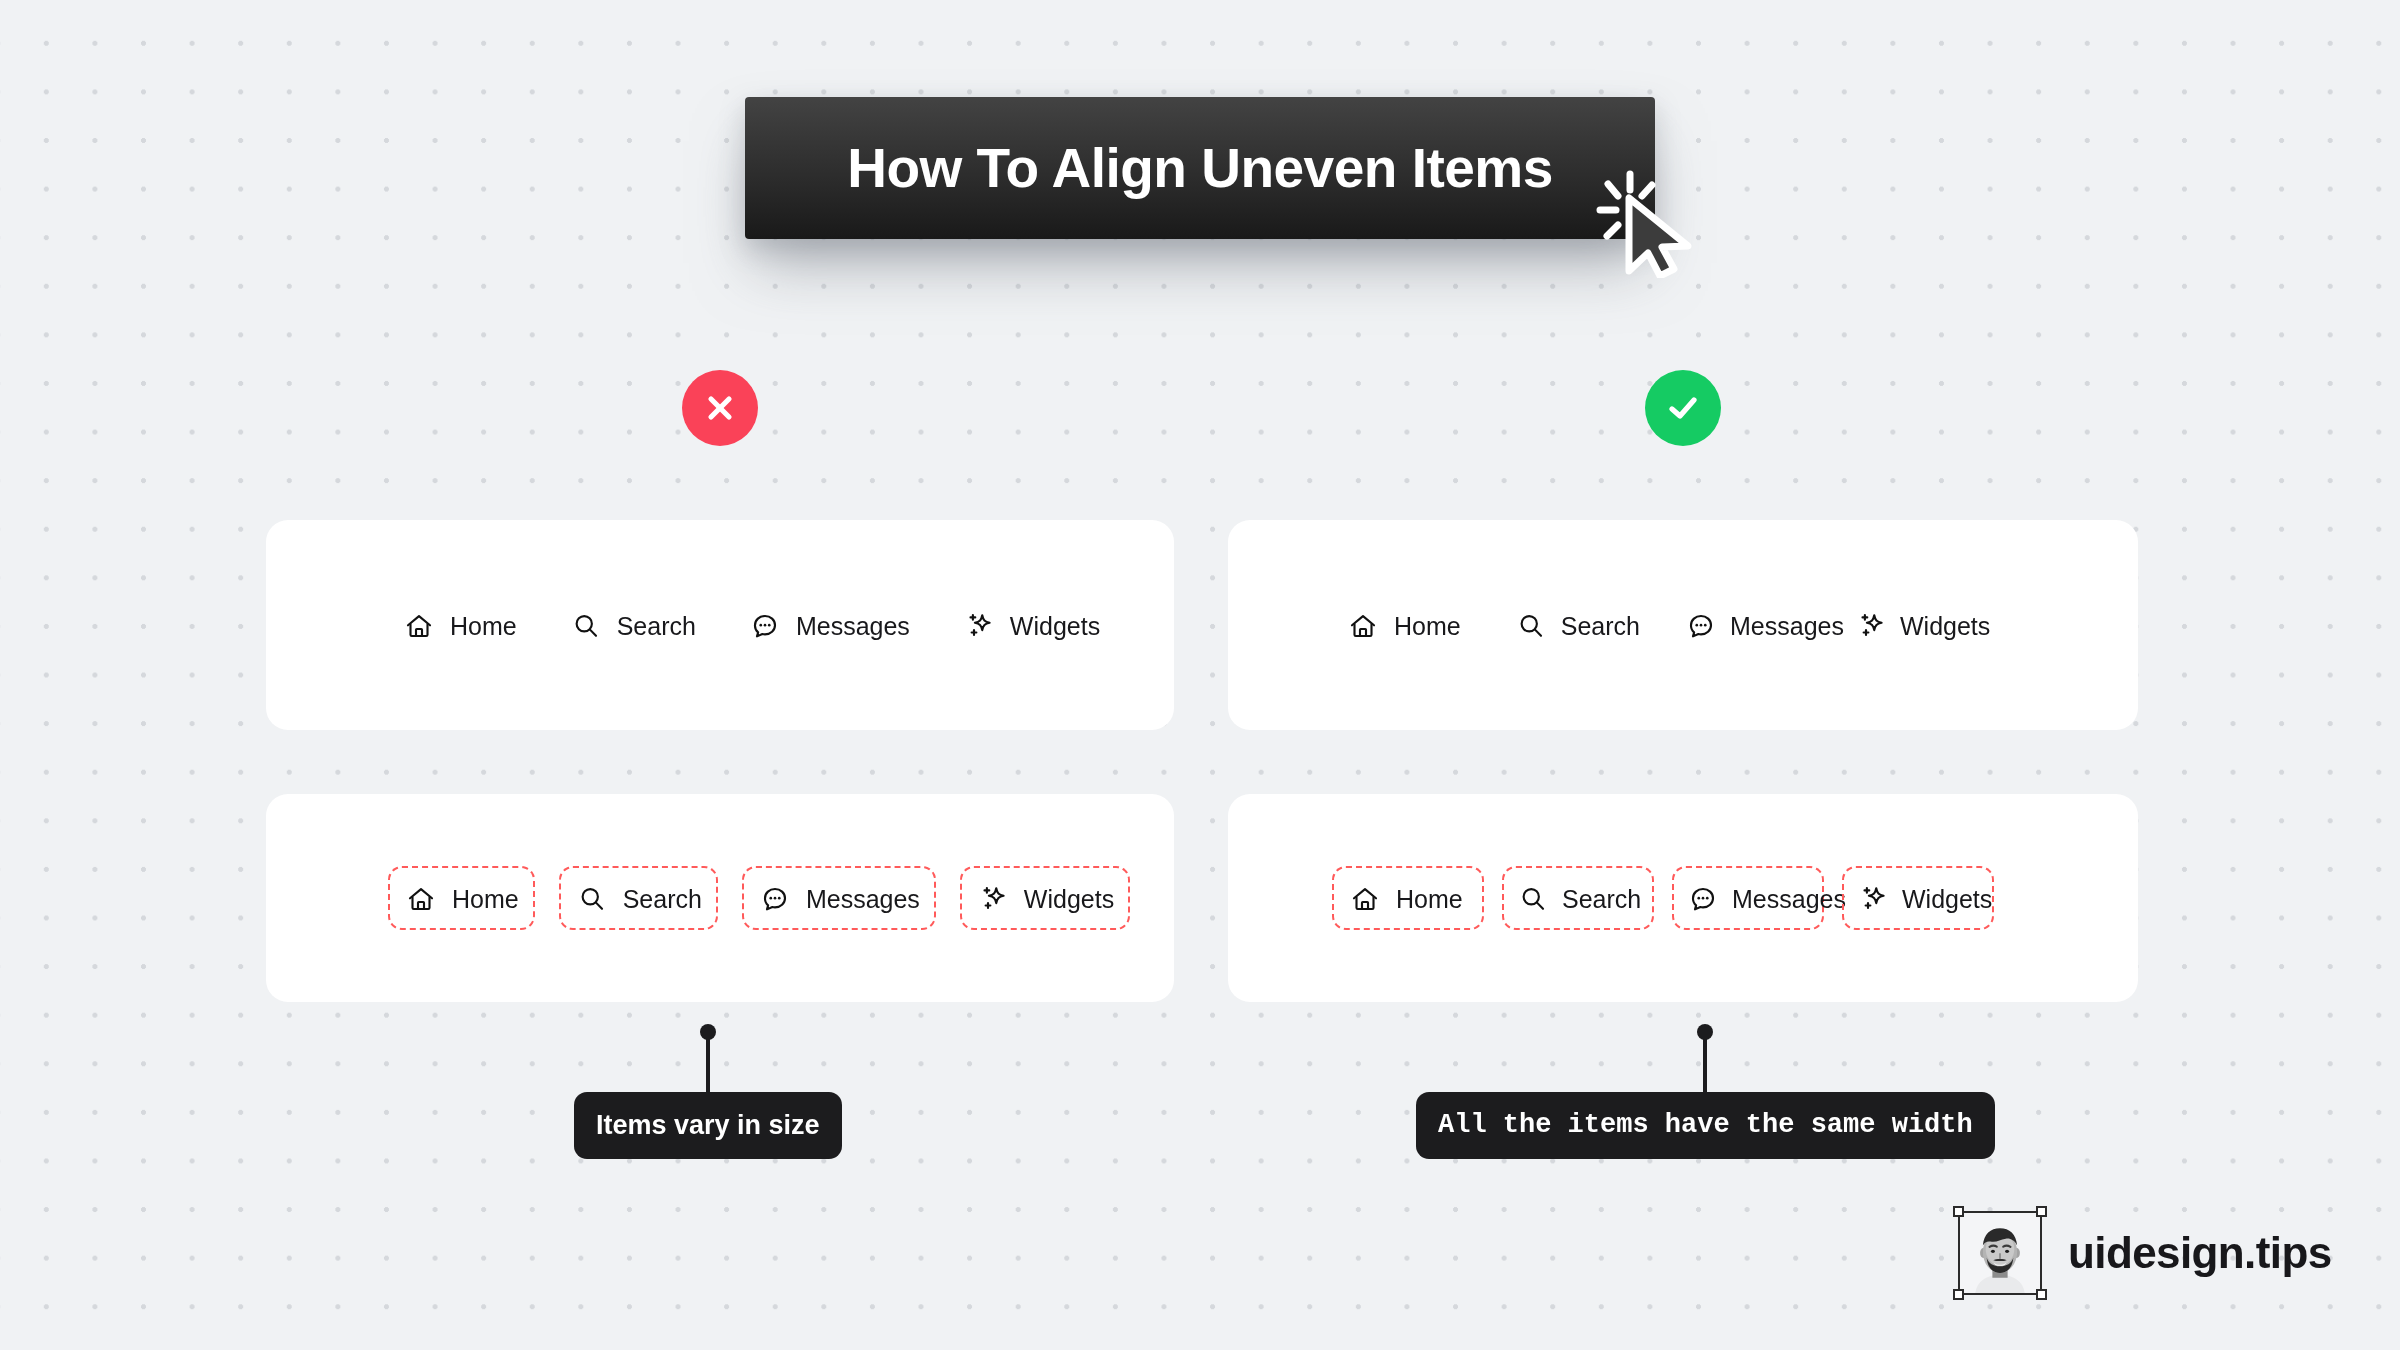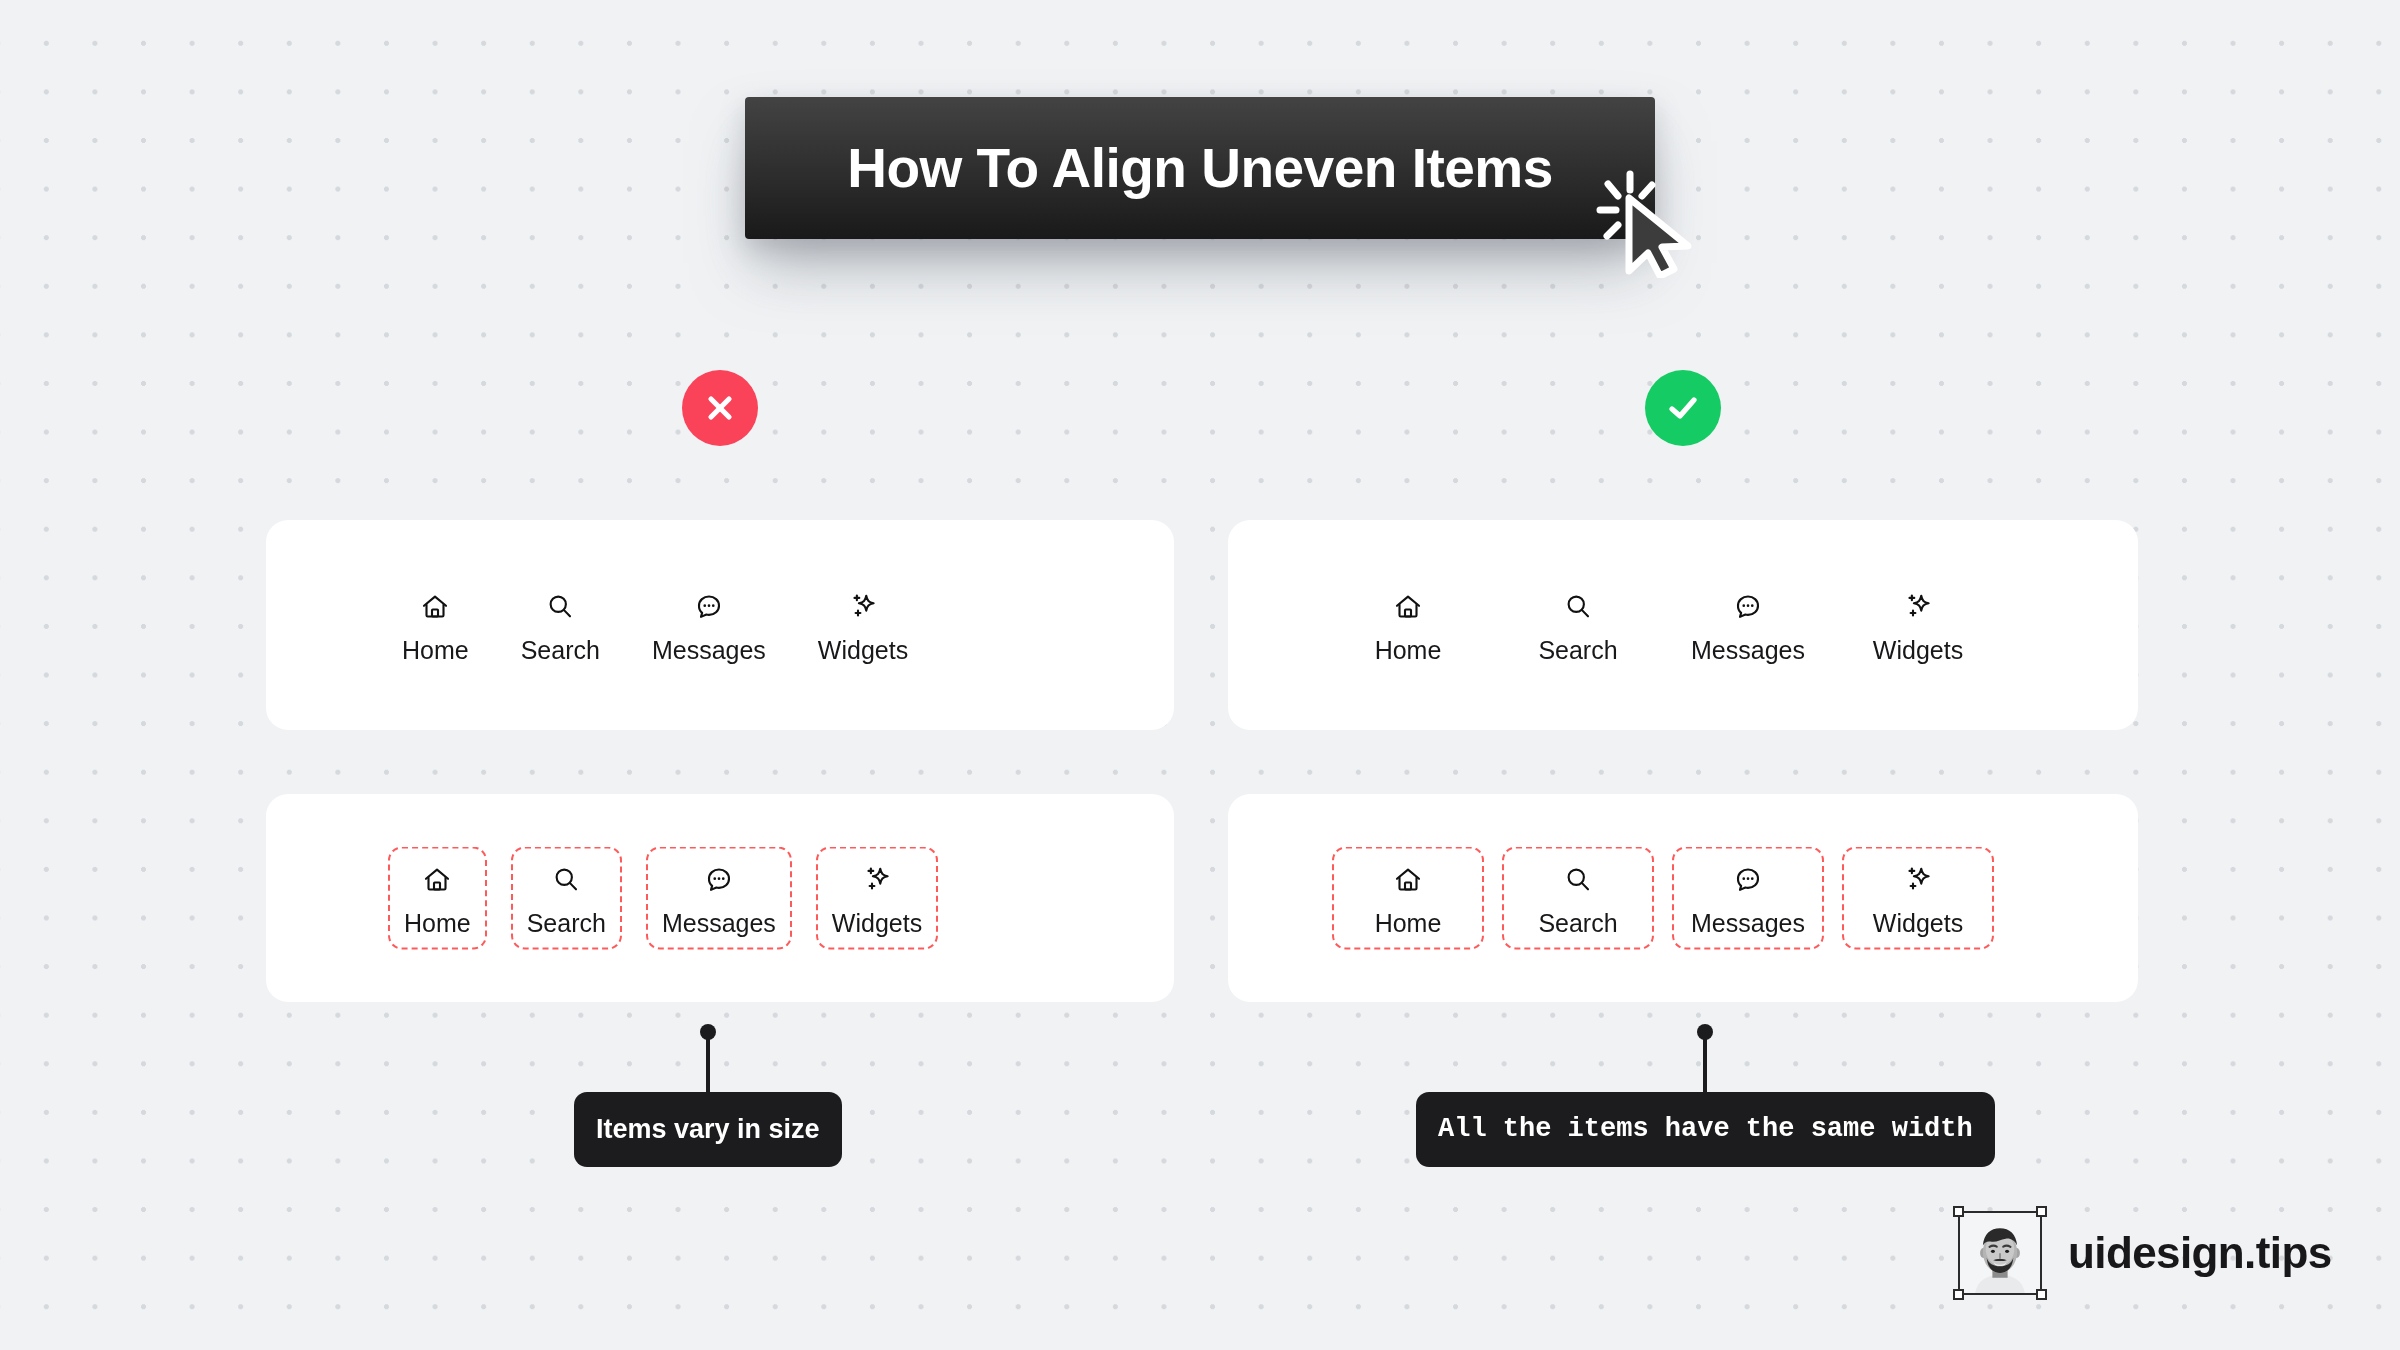--- a/index.html
+++ b/index.html
@@ -101,21 +101,21 @@
   }
   
   .nav-strip.even {
     justify-content: flex-start;
     padding-left: 104px;
     gap: 18px;
   }
 
   .nav-item {
     display: flex;
-    flex-direction: column;
+    flex-direction: row;
     align-items: center;
     justify-content: flex-start;
     padding: 14px 14px 12px 14px;
     border-radius: 14px;
     gap: 14px;
   }
   .nav-strip.even .nav-item { width: 152px; }
 
   .nav-item .icon-wrap {
     width: 34px;
@@ -131,21 +131,21 @@
     white-space: nowrap;
   }
   
   .nav-card.row2 .nav-item {
     border: 2px dashed #FF5A5A;
   }
 
   
   .callout {
     position: absolute;
-    height: 75px;
+    height: 67px;
     border-radius: 13px;
     background: #1C1C1E;
     display: flex;
     align-items: center;
     justify-content: center;
     padding: 8px 22px;
   }
   .callout .callout-text {
     color: #FFFFFF;
     font-size: 27px;

